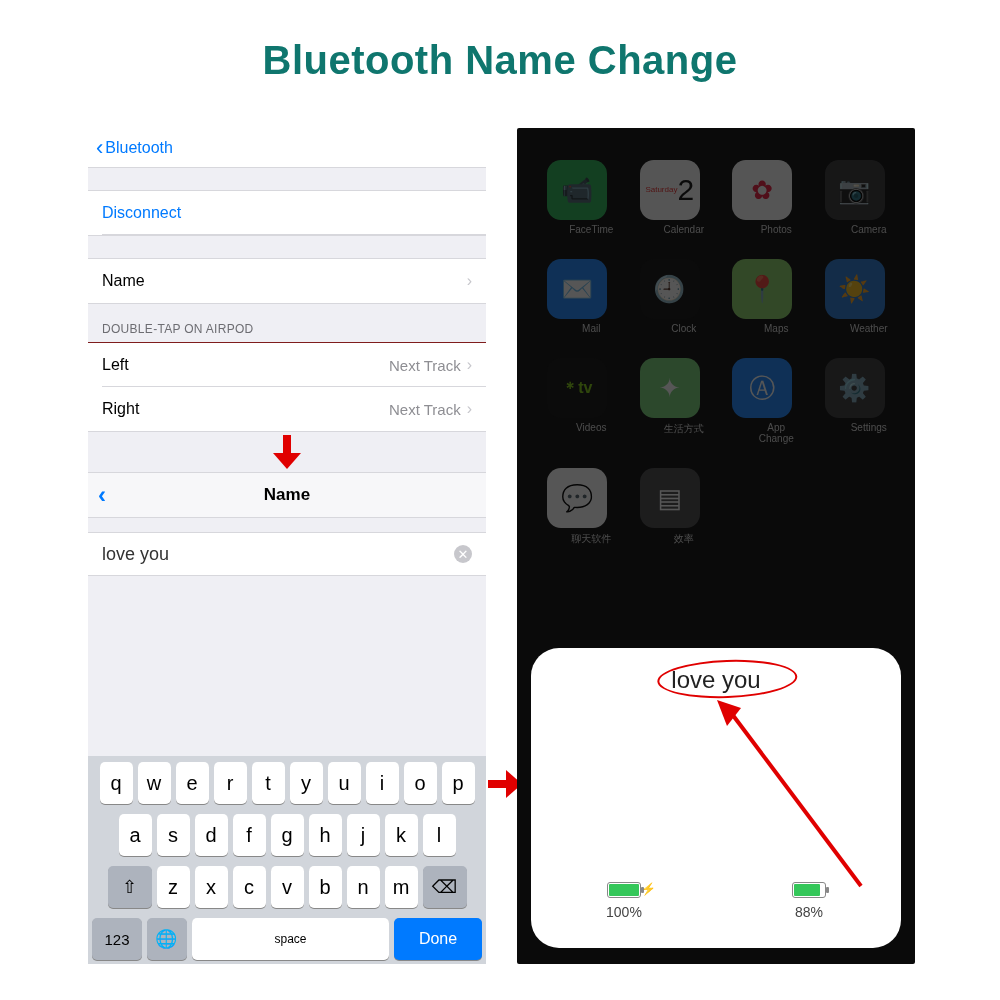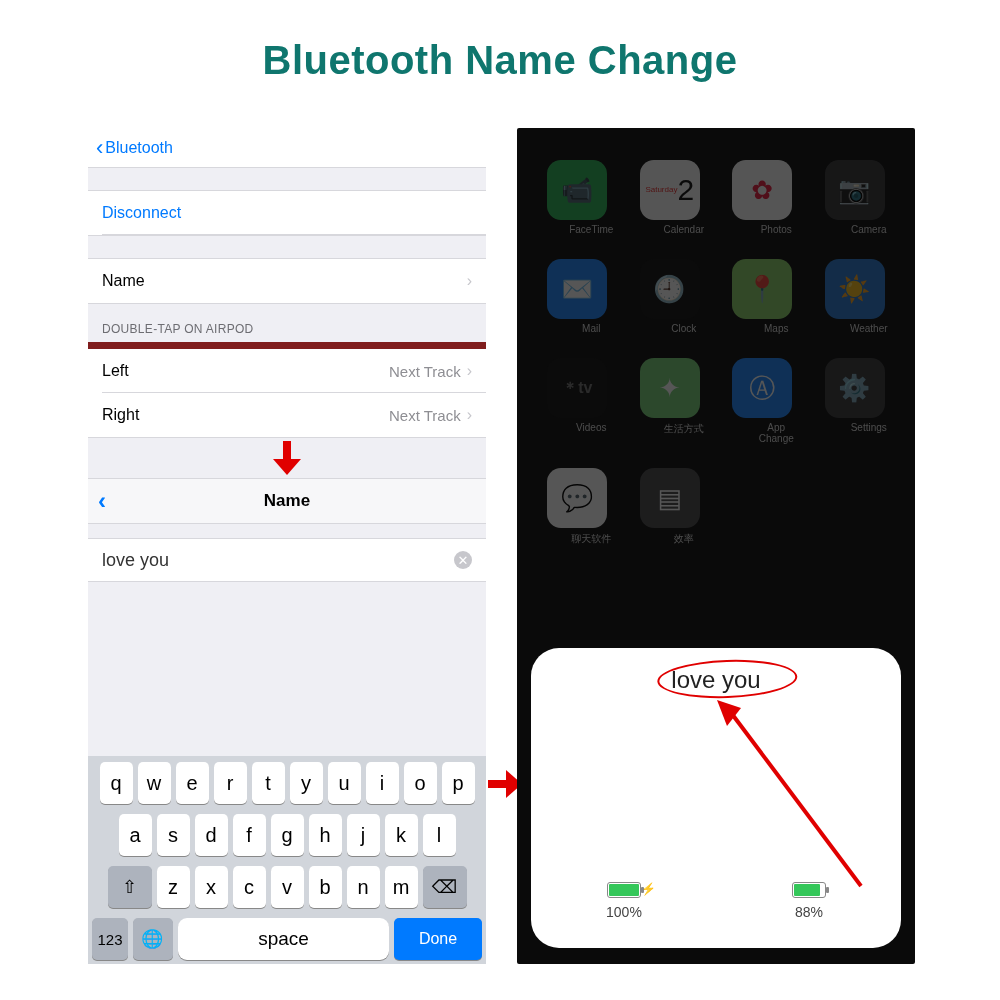--- a/index.html
+++ b/index.html
@@ -99,23 +99,23 @@
   .key {
     background:#fff; border-radius:5px;
     box-shadow: 0 1px 0 #888;
     width:33px; height:42px;
     display:flex; align-items:center; justify-content:center;
     font-size:20px; color:#000;
   }
   .key.special { background:#adb3bd; color:#000; }
   .key.shift, .key.backspace { width:44px; font-size:18px; }
   .kb-bottom { display:flex; gap:5px; }
-  .key.num { width:36px; font-size:15px; background:#adb3bd;}
+  .key.num { width:50px; font-size:15px; background:#adb3bd;}
   .key.globe { width:40px; background:#adb3bd; font-size:18px;}
-  .key.space { flex:1; font-size:19px;border-radius:9px;}
+  .key.space { flex:1; font-size:12px;}
   .key.done { width:88px; background:#007aff; color:#fff; font-size:16px;}
 
   
   .right-panel {
     position:absolute;
     left:517px; top:128px;
     width:398px; height:836px;
     background:#0a0a0a;
     overflow:hidden;
     border-radius: 2px;
@@ -202,21 +202,21 @@
 
   <div class="cell-group" style="margin-top:22px; border-top:1px solid #d7d7dc; border-bottom:1px solid #d7d7dc;">
     <div class="cell">
       <span class="cell-label">Name</span>
       <span class="chevron">›</span>
     </div>
   </div>
 
   <div class="section-header">DOUBLE-TAP ON AIRPOD</div>
 
-  <div class="cell-group" style="border-top:7px solid #7f1d1d; border-bottom:1px solid #d7d7dc;">
+  <div class="cell-group" style="border-top:1px solid #7f1d1d; border-bottom:1px solid #d7d7dc;">
     <div class="cell sep">
       <span class="cell-label">Left</span>
       <span class="cell-value">
         <span>Next Track</span>
         <span class="chevron">›</span>
       </span>
     </div>
     <div class="cell">
       <span class="cell-label">Right</span>
       <span class="cell-value">
@@ -326,21 +326,21 @@
       </div>
       <div class="app">
         <div class="app-icon" style="background: rgb(143, 212, 106);">📍</div>
         <div class="app-label">Maps</div>
       </div>
       <div class="app">
         <div class="app-icon" style="background: rgb(42, 123, 209);">☀️</div>
         <div class="app-label">Weather</div>
       </div>
       <div class="app">
-        <div class="app-icon" style="background: rgb(17, 17, 17); color: #737373;">
+        <div class="app-icon" style="background: rgb(17, 17, 17); color: #84cc16;">
           <span style="font-size:16px;font-weight:700">＊tv</span>
         </div>
         <div class="app-label">Videos</div>
       </div>
       <div class="app">
         <div class="app-icon" style="background: rgb(122, 209, 122);">✦</div>
         <div class="app-label">生活方式</div>
       </div>
       <div class="app">
         <div class="app-icon" style="background: rgb(30, 136, 255);">Ⓐ</div>

